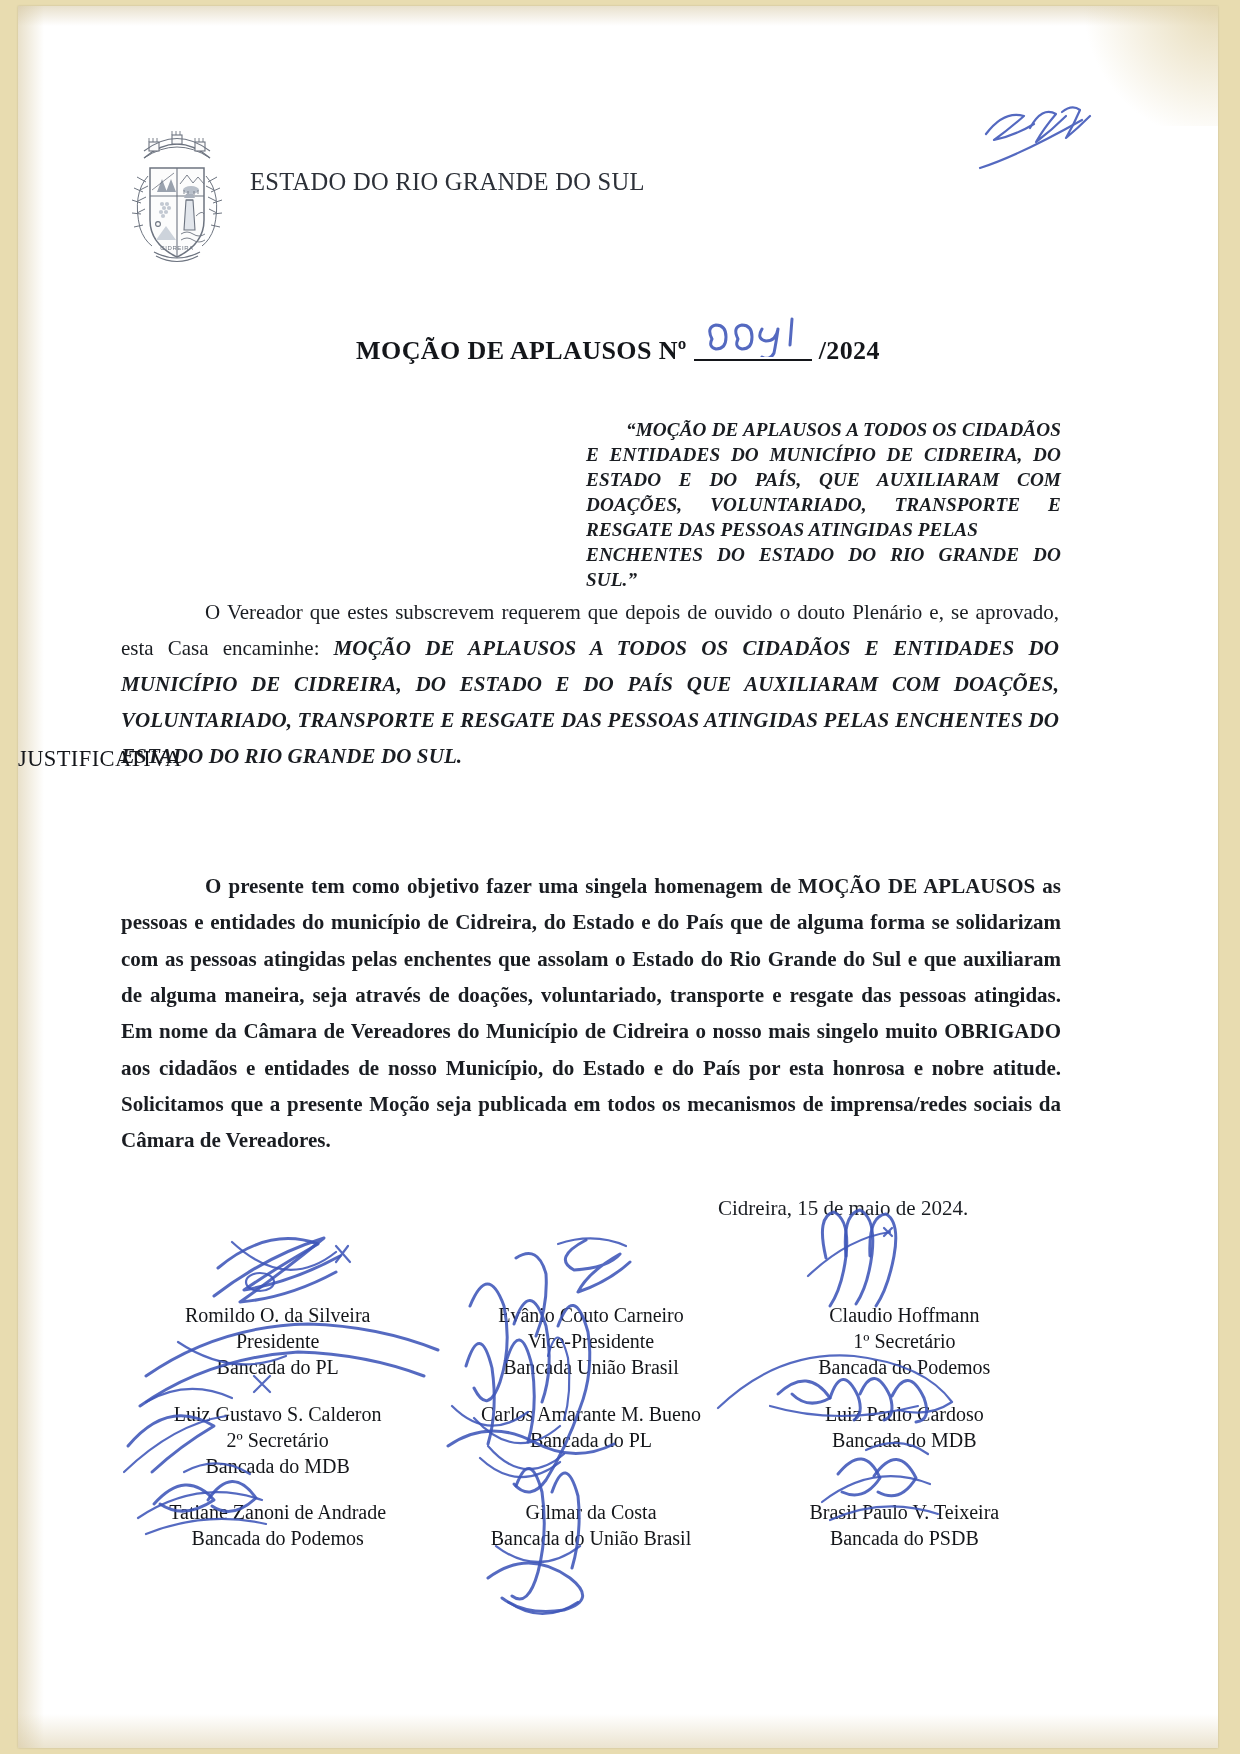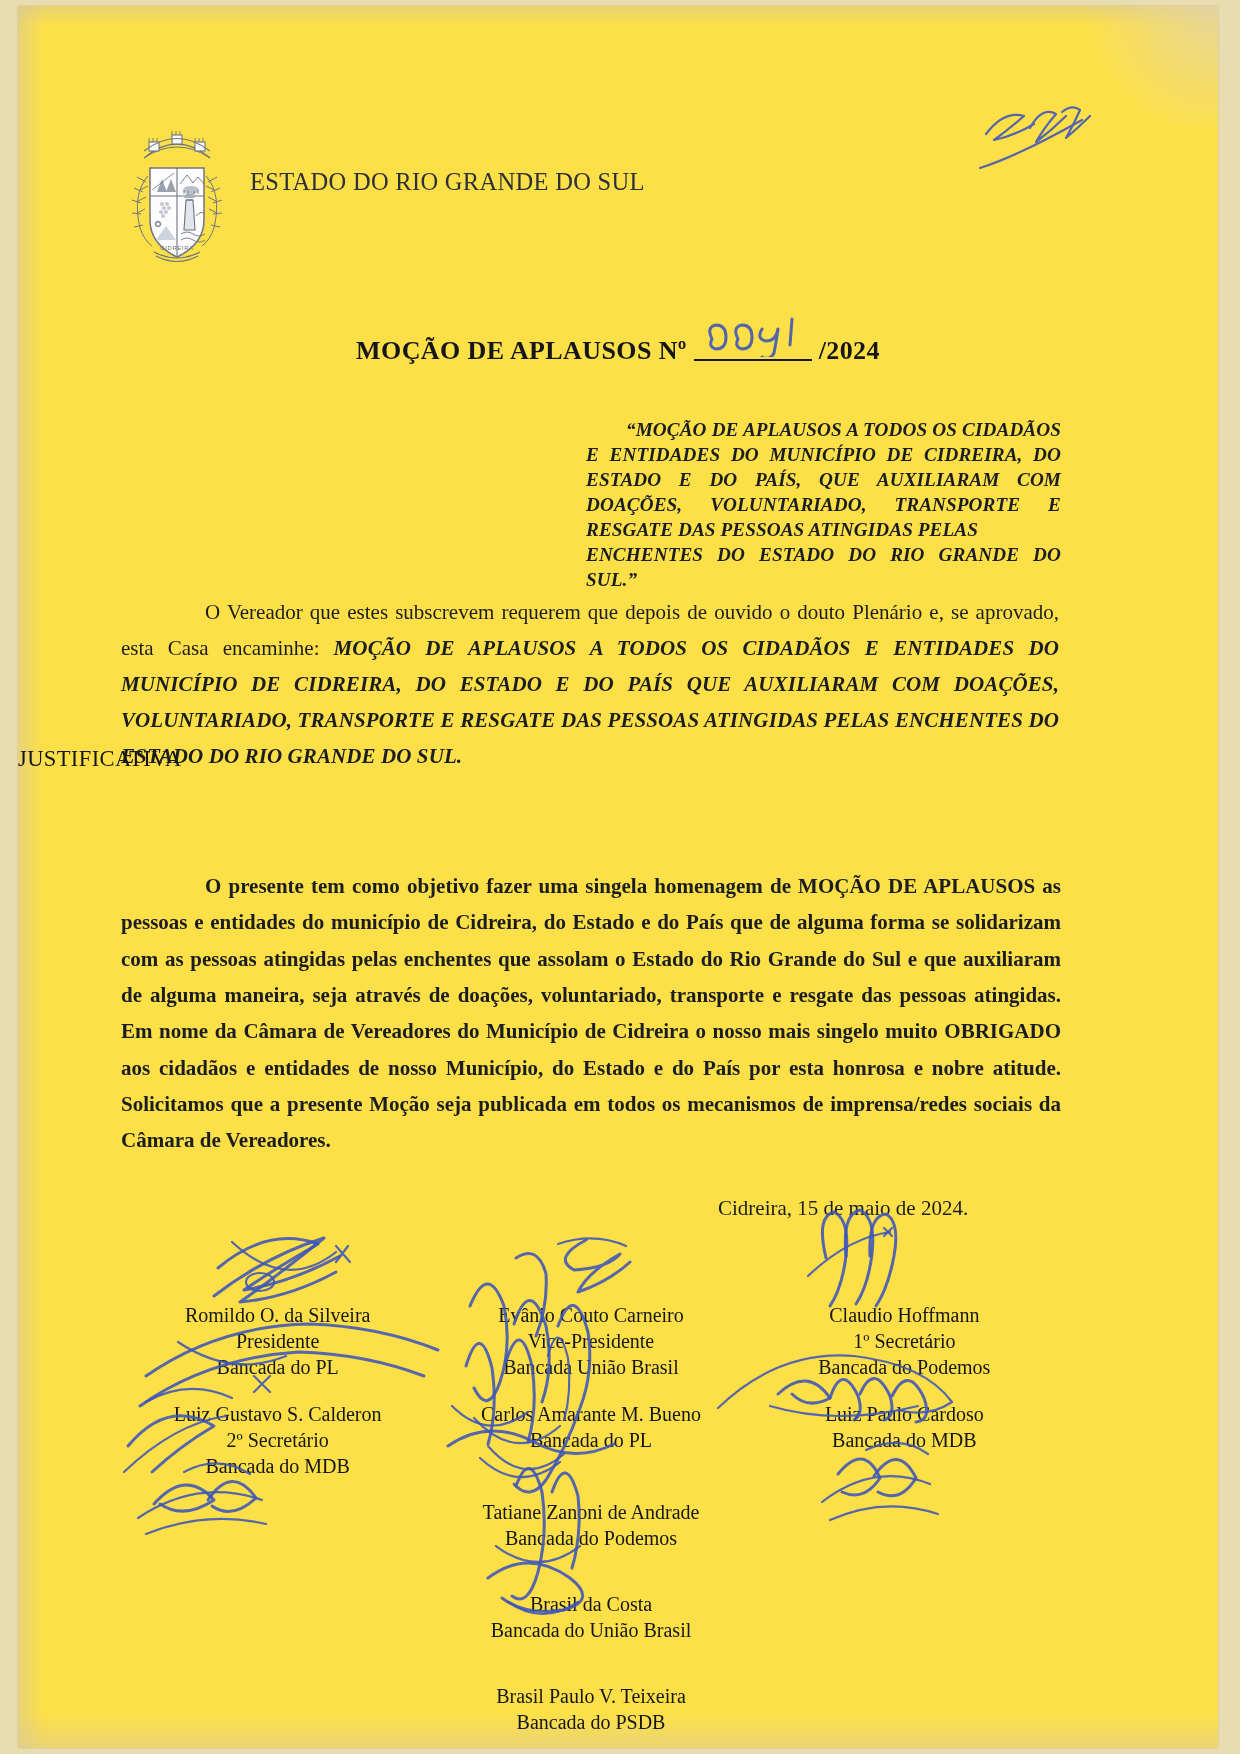--- a/index.html
+++ b/index.html
@@ -16,21 +16,21 @@
     overflow: hidden;
   }
 
   
   #page-sheet {
     position: absolute;
     left: 18px;
     top: 6px;
     width: 1200px;
     height: 1742px;
-    background: #fde047;
+    background: #ffffff;
     box-shadow: 0 0 2px rgba(0,0,0,0.15);
   }
   
   #scan-shade-left {
     position: absolute; left: 0; top: 0; width: 26px; height: 100%;
     background: linear-gradient(to right, rgba(215,200,160,0.55), rgba(255,255,255,0));
     pointer-events: none;
   }
   #scan-shade-top {
     position: absolute; left: 0; top: 0; width: 100%; height: 20px;
@@ -170,21 +170,21 @@
   
   #signatures {
     position: absolute;
     left: 103px;
     top: 1250px;
     width: 940px;
   }
   .sig-row { display: flex; position: relative; }
   .sig-row-1 { height: 105px; }
   .sig-row-2 { height: 98px; }
-  .sig-row-3 { height: 96px; flex-direction: column; }
+  .sig-row-3 { height: 96px; }
   .sig-cell {
     flex: 1;
     text-align: center;
     position: relative;
     padding-top: 46px;
   }
   .sig-row-2 .sig-cell, .sig-row-3 .sig-cell { padding-top: 40px; }
   .sig-name {
     font-size: 20px;
     line-height: 1.30;
@@ -356,21 +356,21 @@
         <div class="sig-party">Bancada do MDB</div>
       </div>
     </div>
 
     <div class="sig-row sig-row-3">
       <div class="sig-cell">
         <div class="sig-name">Tatiane Zanoni de Andrade</div>
         <div class="sig-party">Bancada do Podemos</div>
       </div>
       <div class="sig-cell">
-        <div class="sig-name">Brasil da Costa</div>
+        <div class="sig-name">Gilmar da Costa</div>
         <div class="sig-party">Bancada do União Brasil</div>
       </div>
       <div class="sig-cell">
         <div class="sig-name">Brasil Paulo V. Teixeira</div>
         <div class="sig-party">Bancada do PSDB</div>
       </div>
     </div>
   </div>
 
   <svg id="ink-layer" viewBox="0 0 1200 1742">

